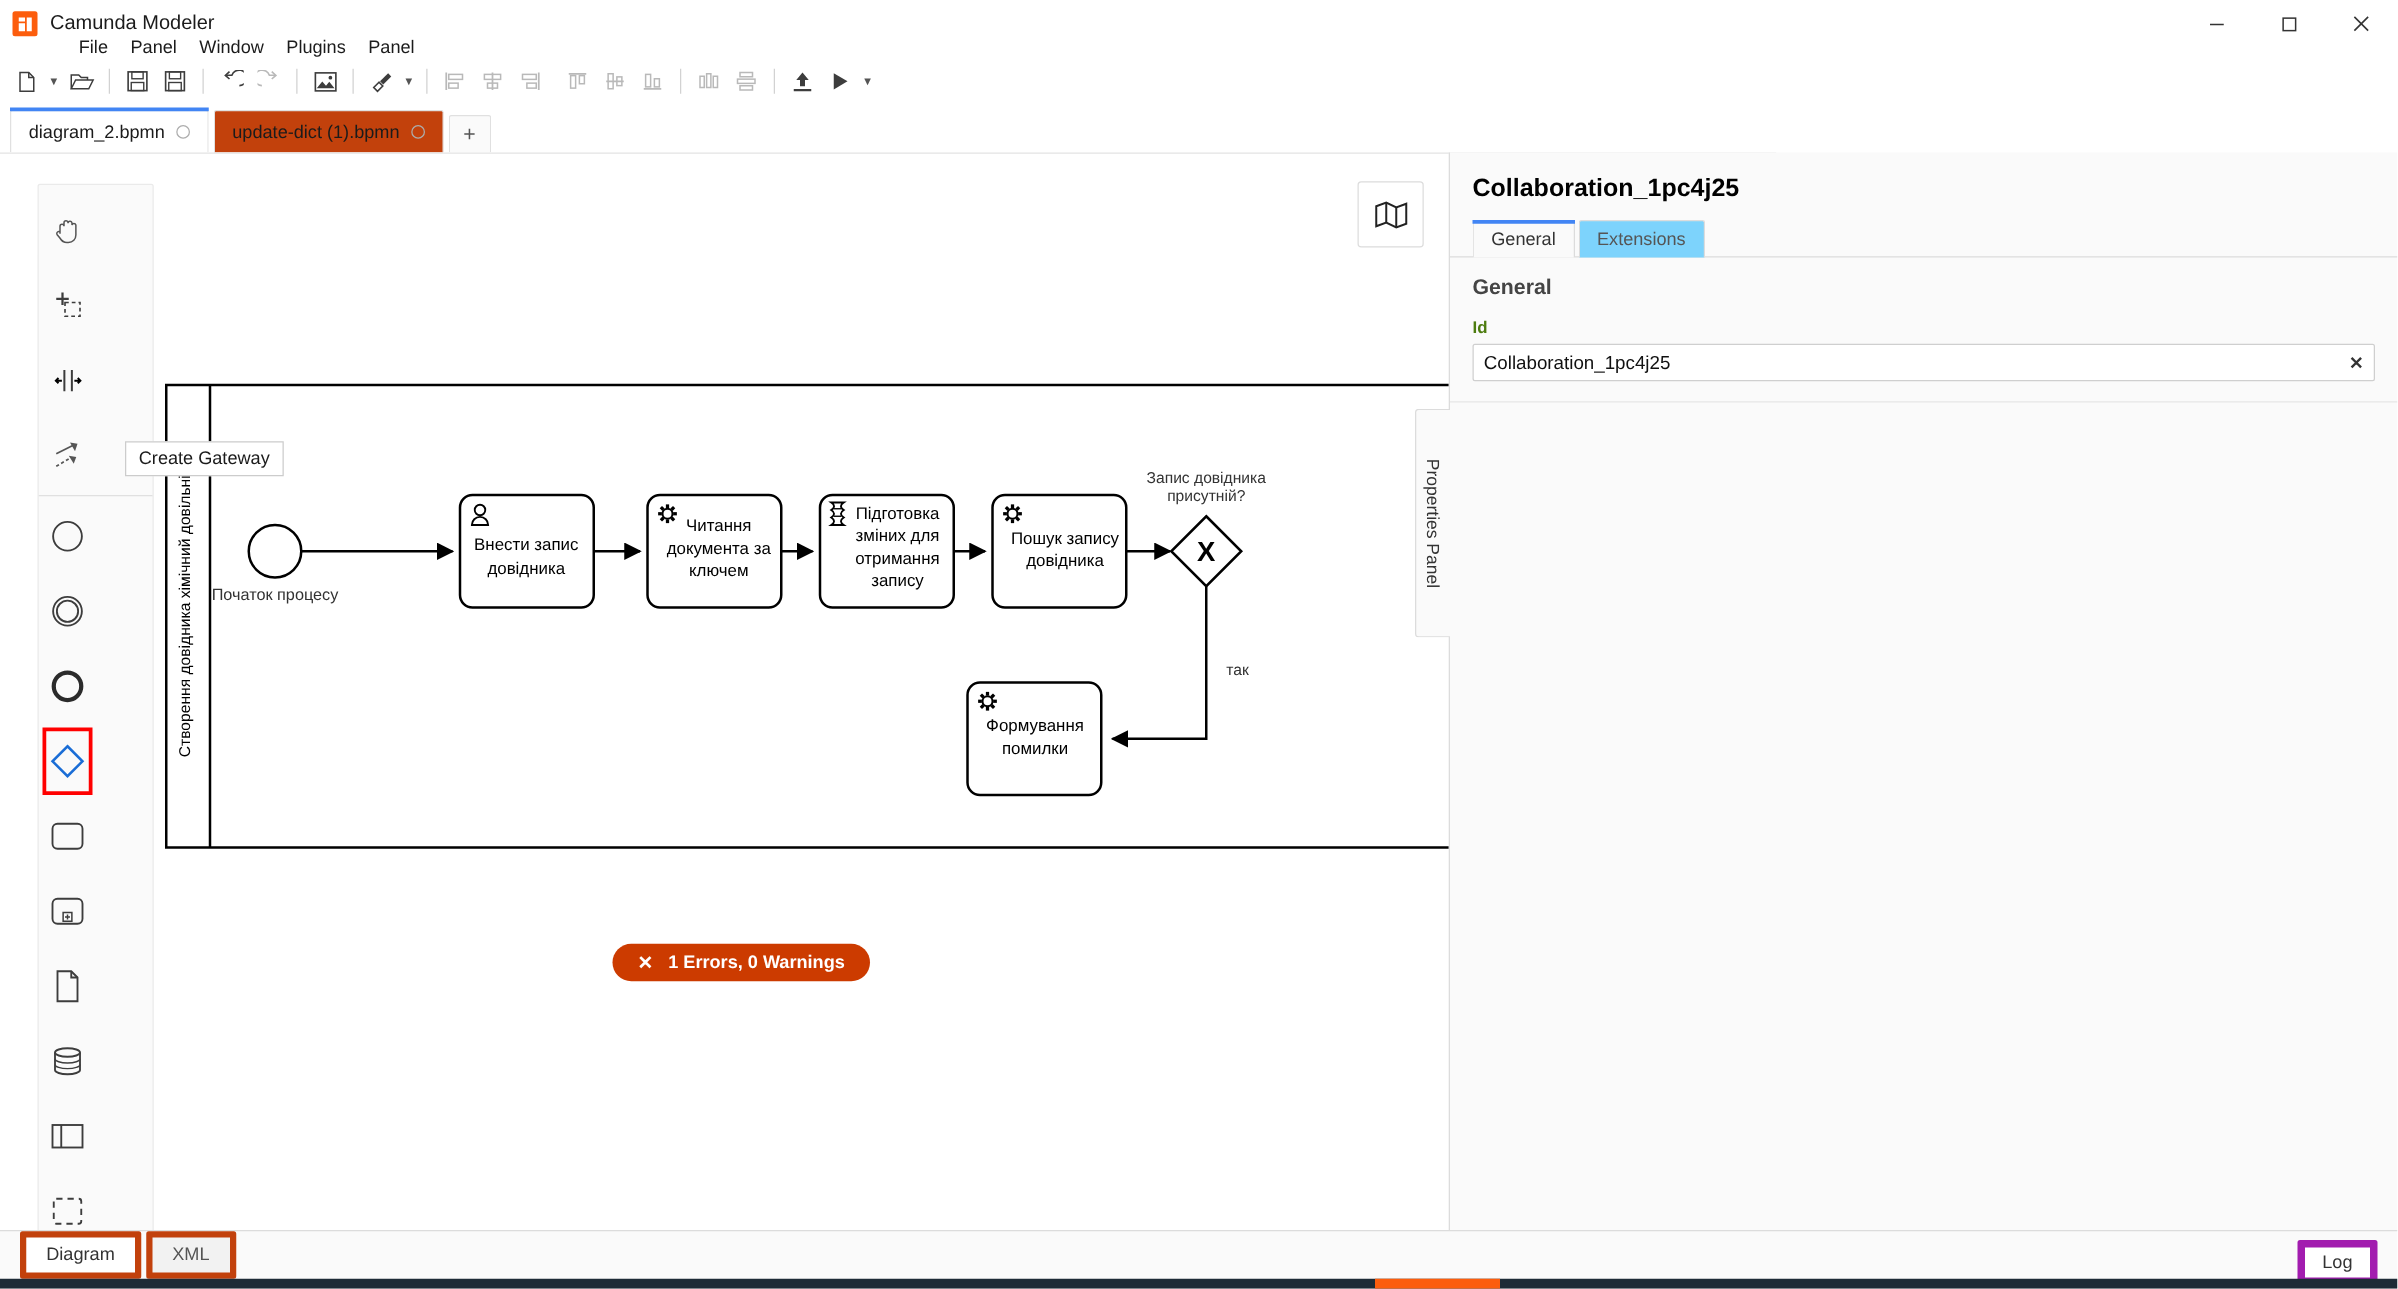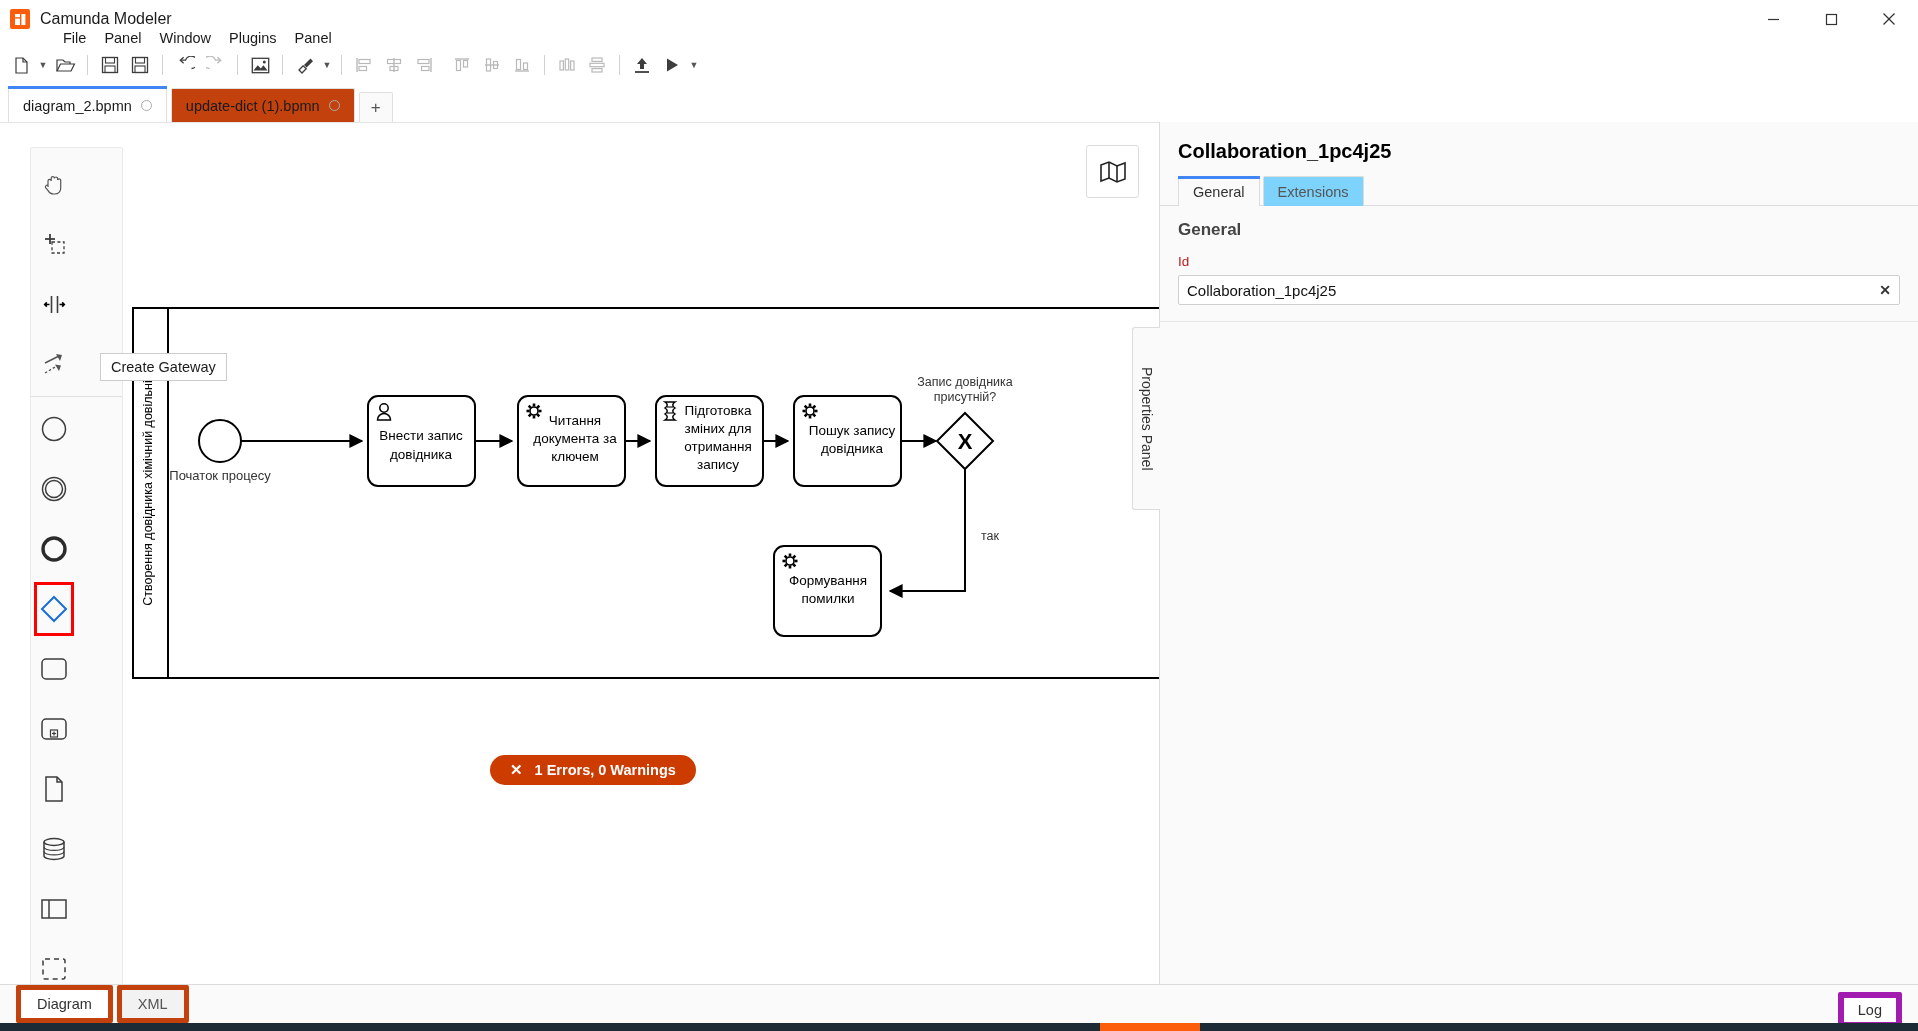--- a/index.html
+++ b/index.html
@@ -154,21 +154,21 @@
     border: 1px solid #dcdcdc; border-bottom: none; background: #7dd3fc;
     border-radius: 2px 2px 0 0; position: relative; top: 1px;
   }
   .ptab.active { background: #fafafa; color: #333; }
   .ptab.active::before {
     content: ""; position: absolute; left: -1px; right: -1px; top: -1px; height: 3px;
     background: #4285f4;
   }
   .prop-group { padding: 14px 18px 16px 18px; border-bottom: 1px solid #e6e6e6; }
   .group-head { font-size: 17px; font-weight: bold; color: #444; margin-bottom: 14px; }
-  .field-label { font-size: 13.5px; font-weight: normal; color: #b91c1c; margin-bottom: 6px; }
+  .field-label { font-size: 13.5px; font-weight: bold; color: #4d7c0f; margin-bottom: 6px; }
   .input-wrap { position: relative; }
   .text-input {
     width: 100%; height: 30px; border: 1px solid #cfcfcf; background: #fff;
     font-size: 15px; color: #111; padding: 0 30px 0 8px;
     font-family: "Liberation Sans", sans-serif; border-radius: 2px;
   }
   .clear-x {
     position: absolute; right: 9px; top: 50%; transform: translateY(-50%);
     font-size: 14px; font-weight: bold; color: #333;
   }

